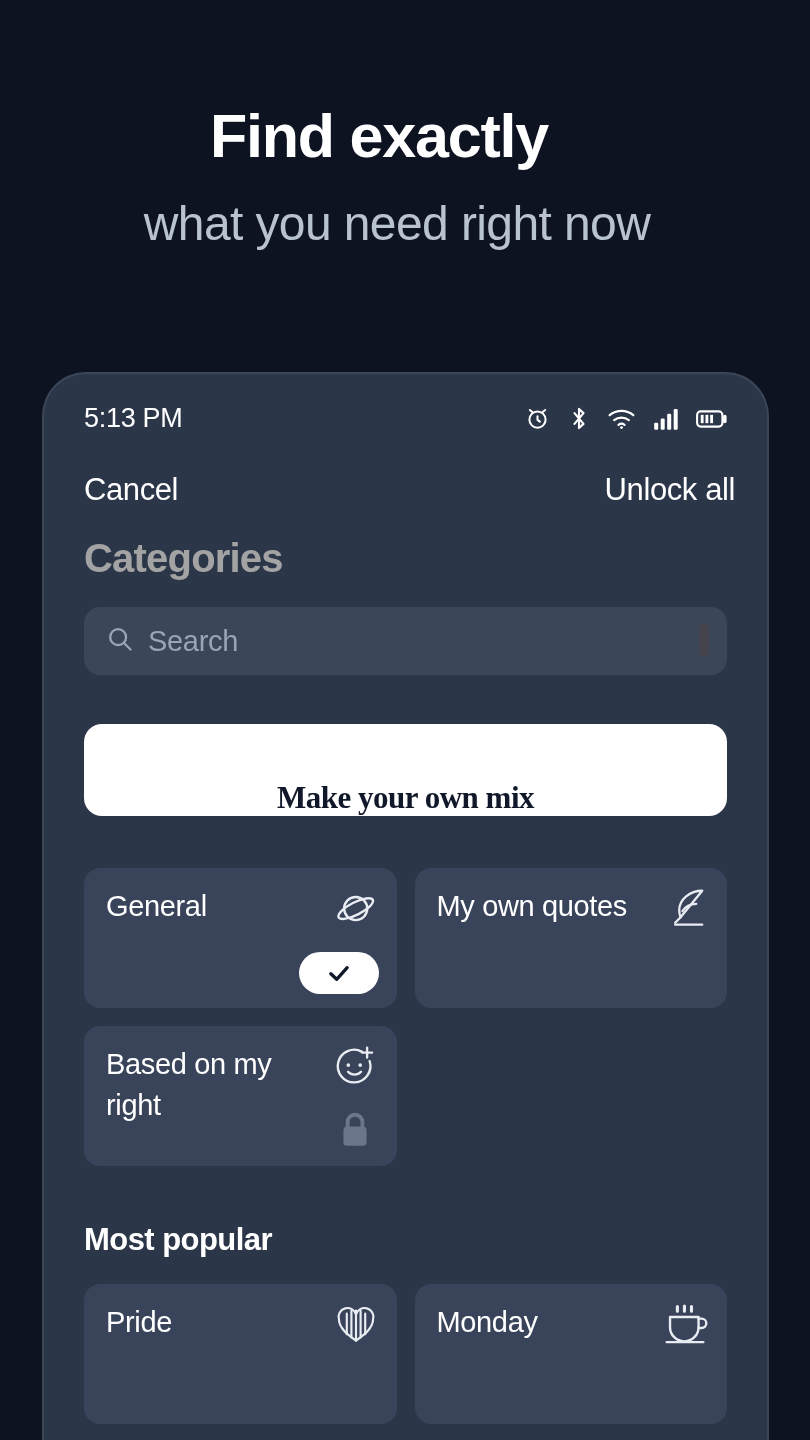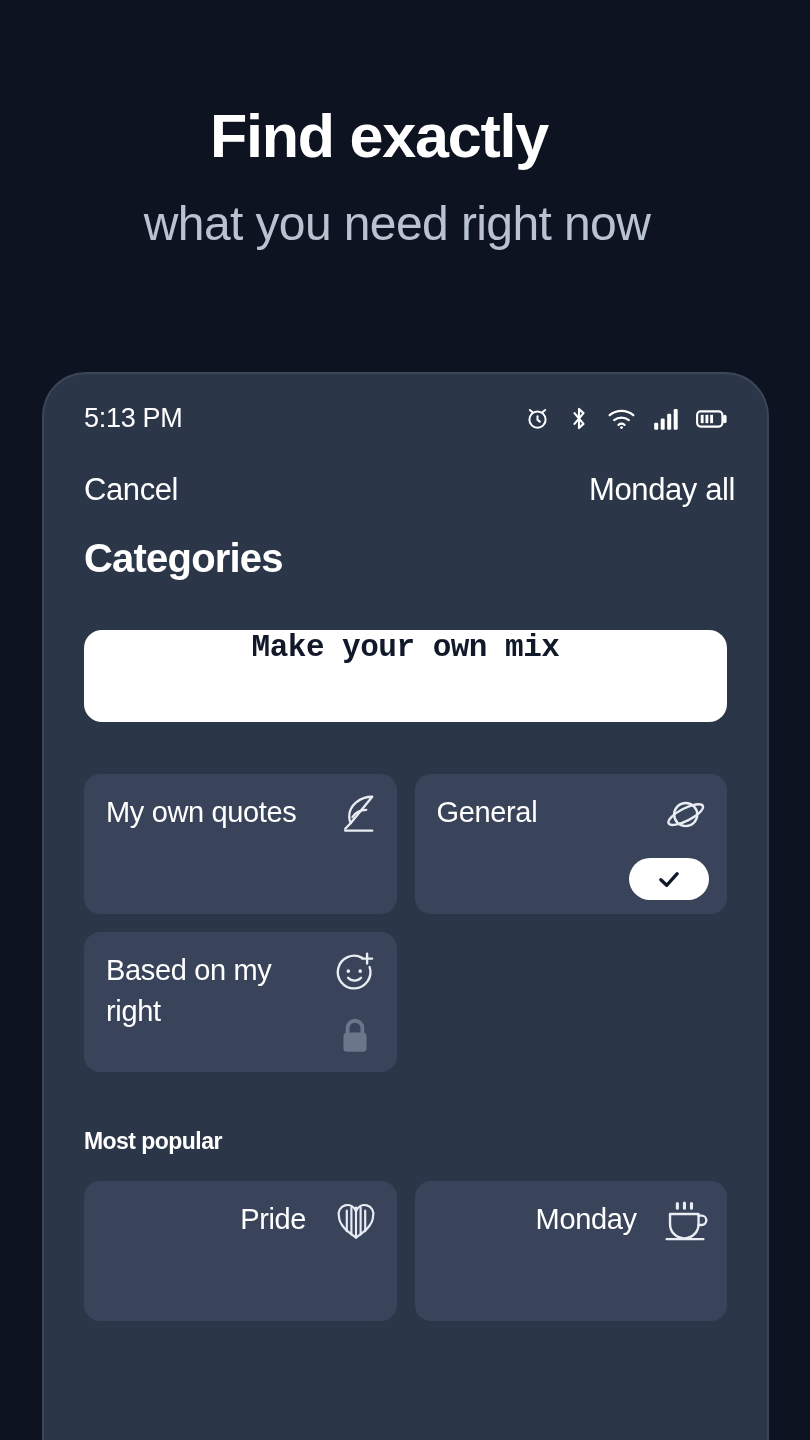--- a/index.html
+++ b/index.html
@@ -85,21 +85,21 @@
     color: #ffffff;
     font-size: 31px;
     font-weight: 400;
     letter-spacing: -0.4px;
     cursor: pointer;
   }
 
   
   .page-title {
     margin: 28px 0 0 40px;
-    color: #ffffff;
+    color: #a3a3a3;
     font-size: 40px;
     font-weight: bold;
     letter-spacing: -0.8px;
   }
 
   
   .search {
     margin: 26px 40px 0 40px;
     height: 68px;
     background: #3b4658;
@@ -126,26 +126,26 @@
     opacity: .6;
   }
 
   
   .mix-btn {
     margin: 49px 40px 0 40px;
     height: 92px;
     background: #ffffff;
     border-radius: 18px;
     display: flex;
-    align-items: flex-start;
+    align-items: flex-end;
     justify-content: center;
     cursor: pointer;
     border: none;
     width: calc(100% - 80px);
-    font-family: Liberation Mono, monospace;
+    font-family: Liberation Serif, serif;
   }
   .mix-btn-label {
     color: #11182a;
     font-size: 31px;
     font-weight: bold;
     letter-spacing: -0.5px;
   }
 
   
   .grid {
@@ -193,30 +193,29 @@
     position: absolute;
     right: 24px;
     bottom: 16px;
   }
   .lock-badge svg { display: block; }
 
   
   .section-title {
     margin: 56px 0 0 40px;
     color: #ffffff;
-    font-size: 23px;
+    font-size: 31px;
     font-weight: bold;
     letter-spacing: -0.55px;
   }
   .grid-popular {
     margin: 26px 40px 0 40px;
     display: grid;
     grid-template-columns: 1fr 1fr;
     gap: 18px;
-    text-align: right;
   }
 </style>
 </head>
 <body>
 
 <div class="promo">
   <div class="promo-title">Find exactly</div>
   <div class="promo-sub">what you need right now</div>
 </div>
 
@@ -267,59 +266,69 @@
           <rect x="8.6" y="5.7" width="2.6" height="7.6" fill="#ffffff" stroke="none"></rect>
           <rect x="12.9" y="5.7" width="2.6" height="7.6" fill="#ffffff" stroke="none"></rect>
         </svg>
       </span>
 
     </div>
   </div>
 
   <div class="navrow">
     <div class="nav-link">Cancel</div>
-    <div class="nav-link">Monday all</div>
+    <div class="nav-link">Unlock all</div>
   </div>
 
   <div class="page-title">Categories</div>
 
+  <div class="search">
+    <span class="search-icon">
+      <svg width="28" height="28" viewBox="0 0 24 24" fill="none" stroke="#99a4b5" stroke-width="2" stroke-linecap="round">
+        <circle cx="10.4" cy="10.4" r="6.8"></circle>
+        <path d="M15.4 15.4 21 21"></path>
+      </svg>
+    </span>
+    <span class="search-placeholder">Search</span>
+    <span class="search-mic"></span>
+  </div>
 
   <button class="mix-btn">
     <span class="mix-btn-label">Make your own mix</span>
   </button>
 
   <div class="grid">
+
+    <div class="card">
+      <div class="card-label">General</div>
+      <span class="card-icon">
+        <svg width="48" height="48" viewBox="0 0 34 34" fill="none" stroke="#e9edf3" stroke-width="1.7">
+          <circle cx="17.5" cy="16" r="8.2"></circle>
+          <ellipse cx="17.5" cy="16" rx="13.6" ry="4.4" transform="rotate(-27 17.5 16)"></ellipse>
+        </svg>
+      </span>
+      <div class="check-pill">
+        <svg width="28" height="28" viewBox="0 0 24 24" fill="none" stroke="#11182a" stroke-width="2.8" stroke-linecap="round" stroke-linejoin="round">
+          <path d="M5 12.6 10 17.4 19 7.4"></path>
+        </svg>
+      </div>
+    </div>
 
     <div class="card">
       <div class="card-label">My own quotes</div>
       <span class="card-icon">
         <svg width="46" height="46" viewBox="0 0 34 34" fill="none" stroke="#e9edf3" stroke-width="1.7" stroke-linecap="round" stroke-linejoin="round">
           <path d="M29 3.5c-9 0-17 6.4-17 14.4 0 3 1 5.2 1 5.2L29 3.5z"></path>
           <path d="M24.6 13.2c-4.4 0-8.3 2.2-10.2 5.4"></path>
           <path d="M13 23.1 9 27.2"></path>
           <path d="M9 28.6h20"></path>
         </svg>
       </span>
     </div>
 
-    <div class="card">
-      <div class="card-label">General</div>
-      <span class="card-icon">
-        <svg width="48" height="48" viewBox="0 0 34 34" fill="none" stroke="#e9edf3" stroke-width="1.7">
-          <circle cx="17.5" cy="16" r="8.2"></circle>
-          <ellipse cx="17.5" cy="16" rx="13.6" ry="4.4" transform="rotate(-27 17.5 16)"></ellipse>
-        </svg>
-      </span>
-      <div class="check-pill">
-        <svg width="28" height="28" viewBox="0 0 24 24" fill="none" stroke="#11182a" stroke-width="2.8" stroke-linecap="round" stroke-linejoin="round">
-          <path d="M5 12.6 10 17.4 19 7.4"></path>
-        </svg>
-      </div>
-    </div>
-
 
     <div class="card">
       <div class="card-label">Based on my right</div>
       <span class="card-icon">
         <svg width="47" height="47" viewBox="0 0 34 34" fill="none" stroke="#e9edf3" stroke-width="1.7" stroke-linecap="round" stroke-linejoin="round">
           <path d="M27.2 12.3a11.8 11.8 0 1 1-5.4-6.6"></path>
           <path d="M25.4 2.6v7.2M21.8 6.2h7.2"></path>
           <path d="M11.8 15.2v.1M20.4 15.2v.1" stroke-width="2.6"></path>
           <path d="M11.6 20.1a6.4 6.4 0 0 0 9.4 0"></path>
         </svg>

